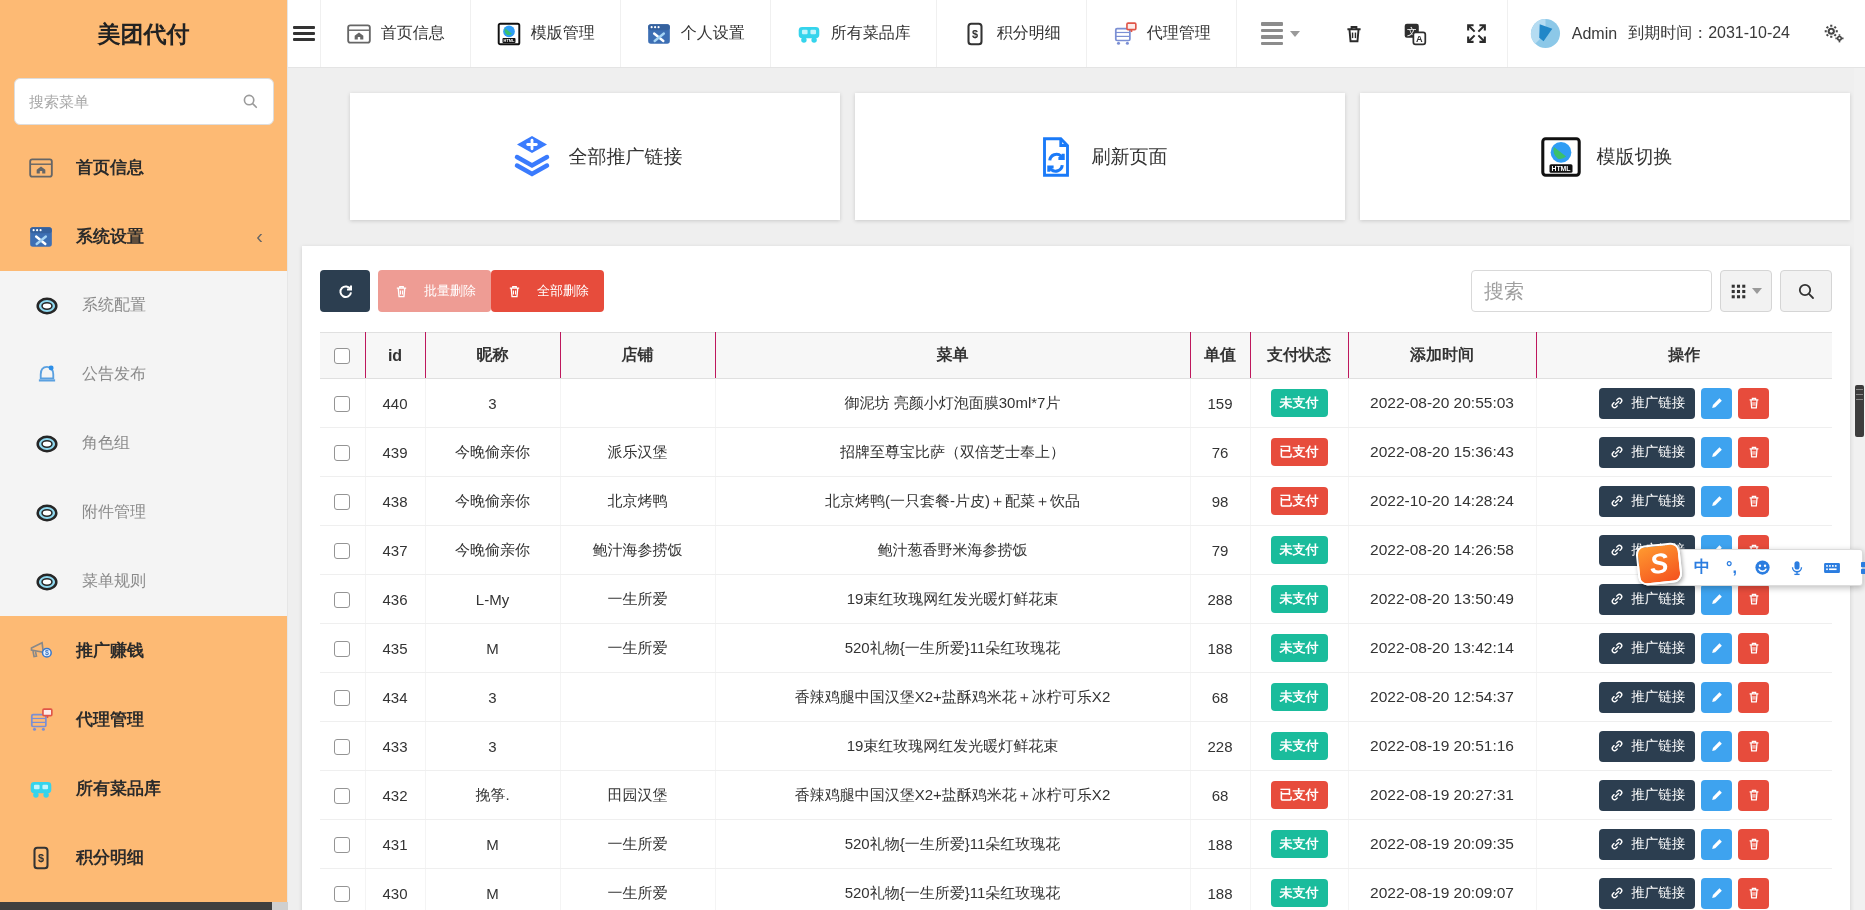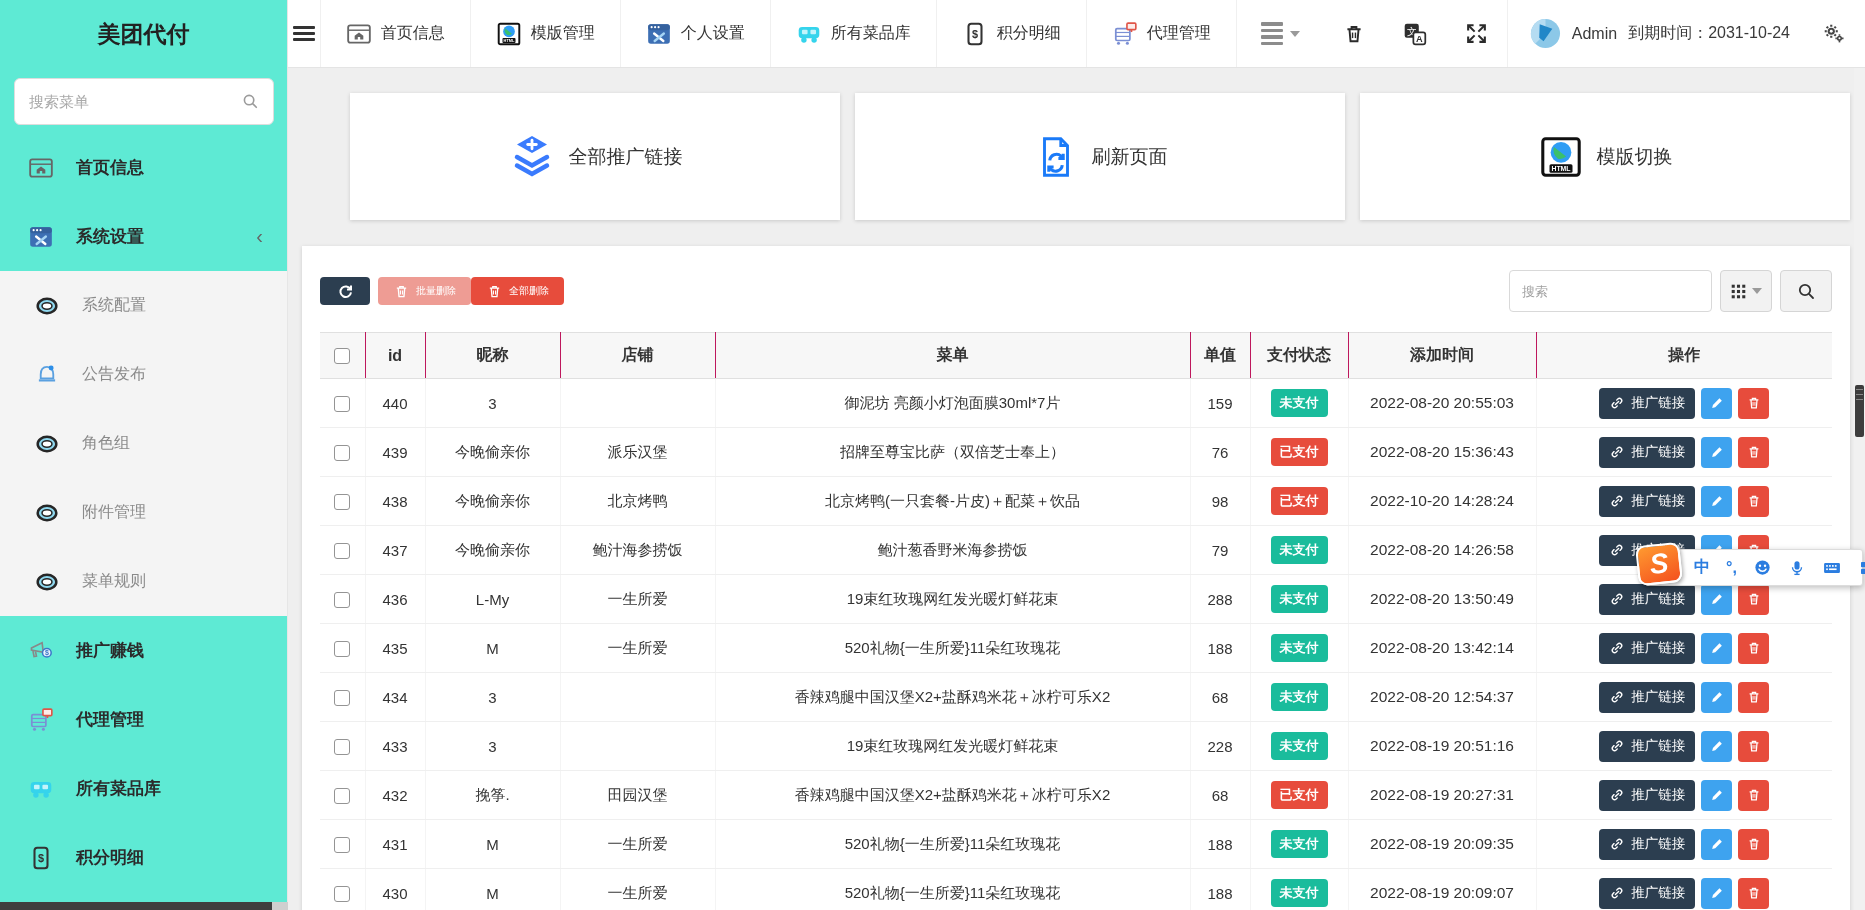--- a/index.html
+++ b/index.html
@@ -1,20 +1,20 @@
 <!DOCTYPE html>
 <html><head>
 <meta charset="utf-8">
 <style>
   * { box-sizing: border-box; margin: 0; padding: 0; }
   html,body { width:1865px; height:910px; overflow:hidden; font-family:"Liberation Sans","DejaVu Sans",sans-serif; background:#efefef; color:#333; }
   .app { position:relative; width:1865px; height:910px; }
 
   
-  .sidebar { position:absolute; left:0; top:0; width:288px; height:910px; background:#5eead4; border-right:1px solid #e6e6e6; z-index:5; }
+  .sidebar { position:absolute; left:0; top:0; width:288px; height:910px; background:#fdba74; border-right:1px solid #e6e6e6; z-index:5; }
   .brand { height:68px; display:flex; align-items:center; justify-content:center; font-size:23px; font-weight:bold; color:#222; }
   .side-search { margin:10px 14px 6px; position:relative; }
   .side-search input { width:260px; height:47px; border:1px solid #ddd; border-radius:6px; padding:0 40px 0 14px; font-size:15px; color:#333; outline:none; background:#fff; }
   .side-search input::placeholder { color:#a9a9a9; }
   .side-search .mag { position:absolute; right:14px; top:14px; }
   .smenu { margin-top:8px; }
   .sitem { height:69px; display:flex; align-items:center; padding-left:28px; cursor:pointer; }
   .sitem .lbl { font-size:17px; font-weight:bold; color:#2b2b2b; margin-left:22px; }
   .sitem .chev { margin-left:auto; margin-right:24px; font-size:20px; color:#666; }
   .ssub { background:#f4f4f4; }
@@ -39,26 +39,26 @@
   .usersec .utext { font-size:16px; color:#3a3a3a; white-space:nowrap; }
   .gearsec { display:flex; align-items:center; padding:0 18px 0 8px; cursor:pointer; }
 
   
   .main { position:absolute; left:288px; top:68px; width:1577px; height:842px; background:#efefef; padding:25px 15px 0 14px; overflow:hidden; }
   .cards { display:flex; gap:15px;margin-left:48px; }
   .card { flex:1; height:127px; background:#fff; box-shadow:0 1px 4px rgba(0,0,0,.16); display:flex; align-items:center; justify-content:center; gap:13px; font-size:19px; color:#333; cursor:pointer; }
 
   .panel { margin-top:26px; background:#fff; box-shadow:0 1px 4px rgba(0,0,0,.14); padding:18px; height:700px; }
   .toolbar { display:flex; align-items:center; margin:6px 0 20px; }
-  .tbtn { height:28px; border:none; border-radius:4px; color:#fff; font-size:10px; display:inline-flex; align-items:center; gap:6px; cursor:pointer; font-family:inherit; }
+  .tbtn { height:42px; border:none; border-radius:4px; color:#fff; font-size:13px; display:inline-flex; align-items:center; gap:14px; cursor:pointer; font-family:inherit; }
   .btn-refresh { width:50px; justify-content:center; background:#2c3e50; }
   .btn-batch { background:#ee9c94; padding:0 15px; margin-left:8px; }
   .btn-delall { background:#e74c3c; padding:0 15px; }
   .toolbar-right { margin-left:auto; display:flex; align-items:center; gap:8px; }
-  .tsearch { width:203px; height:42px; border:1px solid #d9d9d9; border-radius:4px; padding:0 12px; font-size:13px; outline:none; }
+  .tsearch { width:241px; height:42px; border:1px solid #d9d9d9; border-radius:4px; padding:0 12px; font-size:20px; outline:none; }
   .tsearch::placeholder { color:#9f9f9f; }
   .gbtn { width:52px; height:42px; background:#f2f2f2; border:1px solid #d5d5d5; border-radius:4px; display:flex; align-items:center; justify-content:center; gap:5px; cursor:pointer; }
 
   table { width:100%; border-collapse:collapse; table-layout:fixed; }
   th { background:#f7f7f7; height:46px; font-size:16px; font-weight:bold; color:#333; border-top:1px solid #e0e0e0; border-bottom:1px solid #e0e0e0; border-right:1px solid #be185d; text-align:center; }
   th:last-child { border-right:none; }
   td { height:49px; font-size:15px; color:#333; text-align:center; border-bottom:1px solid #efefef; border-right:1px solid #f4f4f4; overflow:hidden; white-space:nowrap; }
   td:last-child { border-right:none; }
   td.time { font-size:15.5px; }
   .cbx { width:16px; height:16px; border:1.5px solid #949494; border-radius:3px; background:#fff; display:inline-block; vertical-align:middle; cursor:pointer; }

